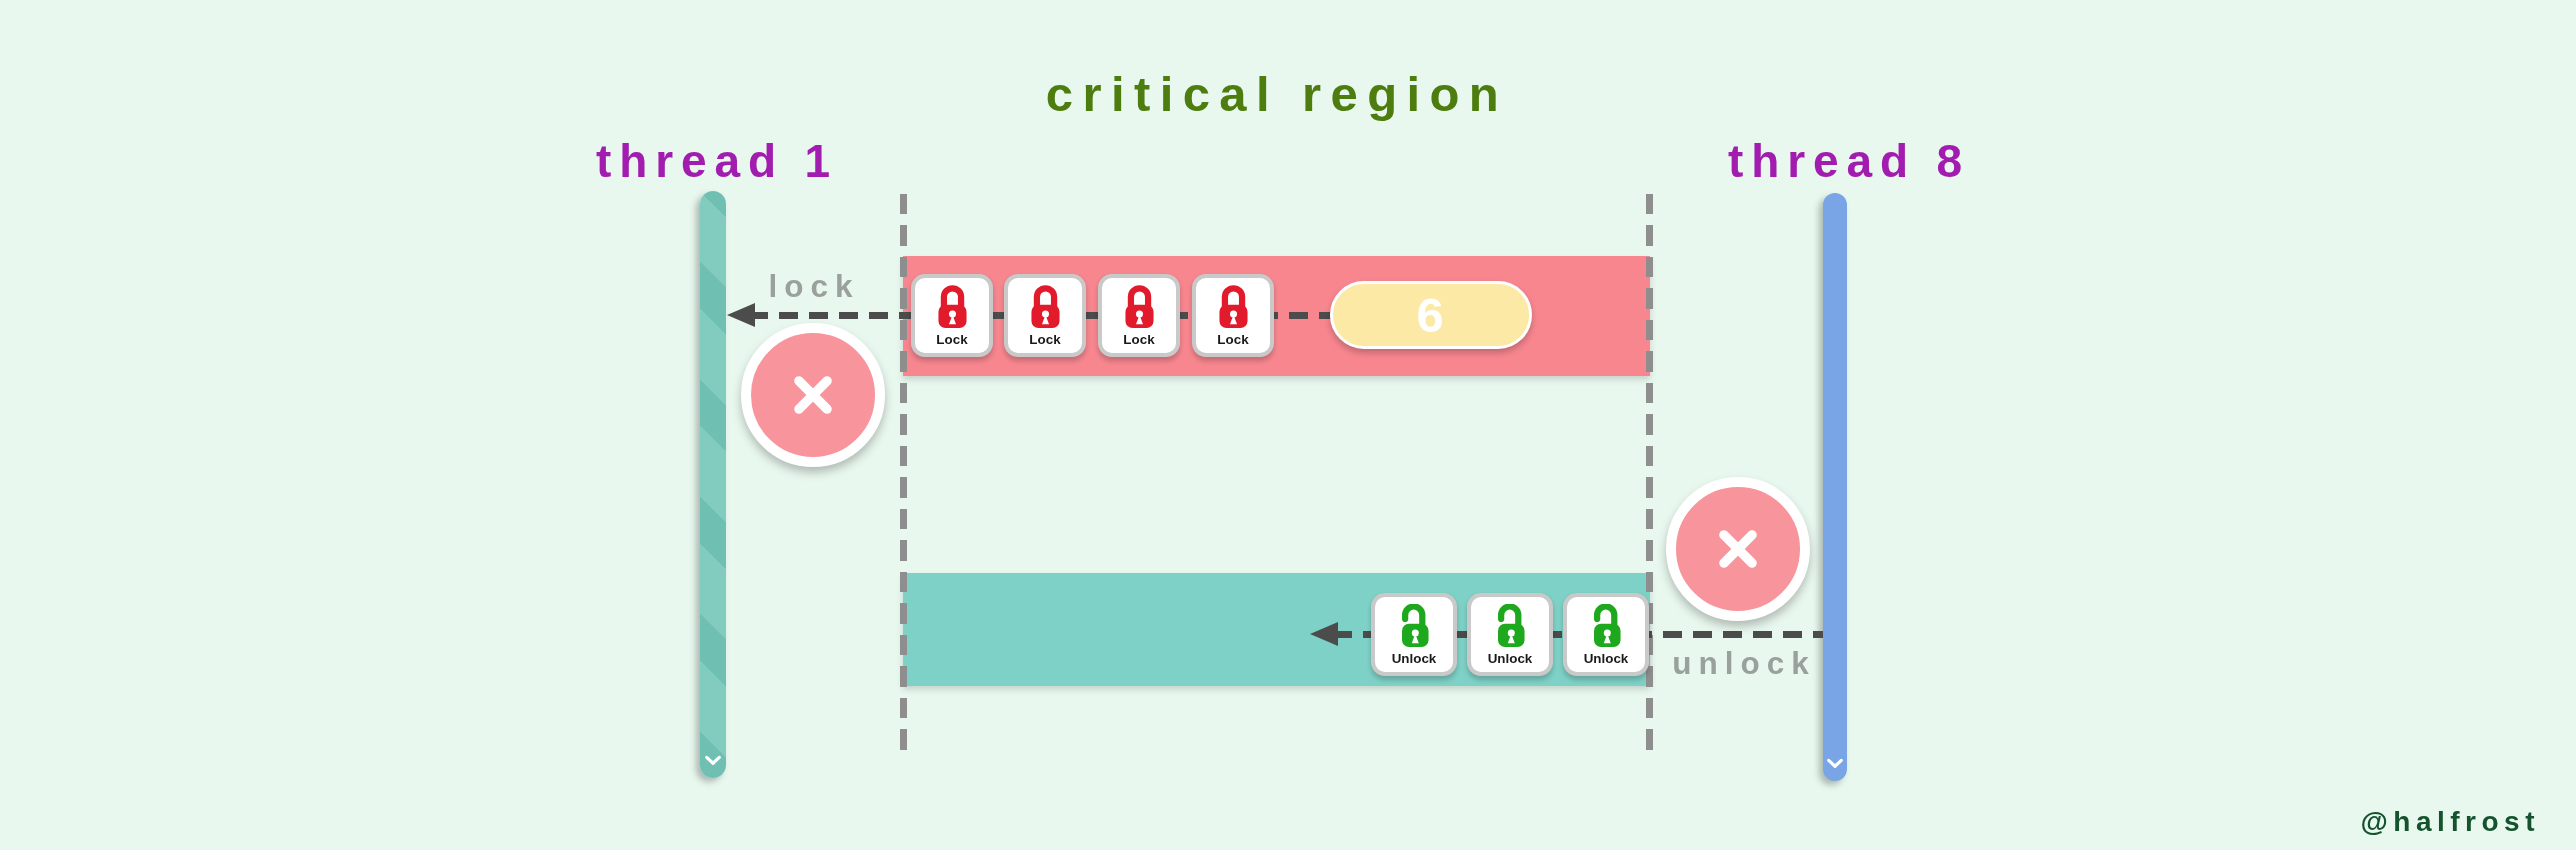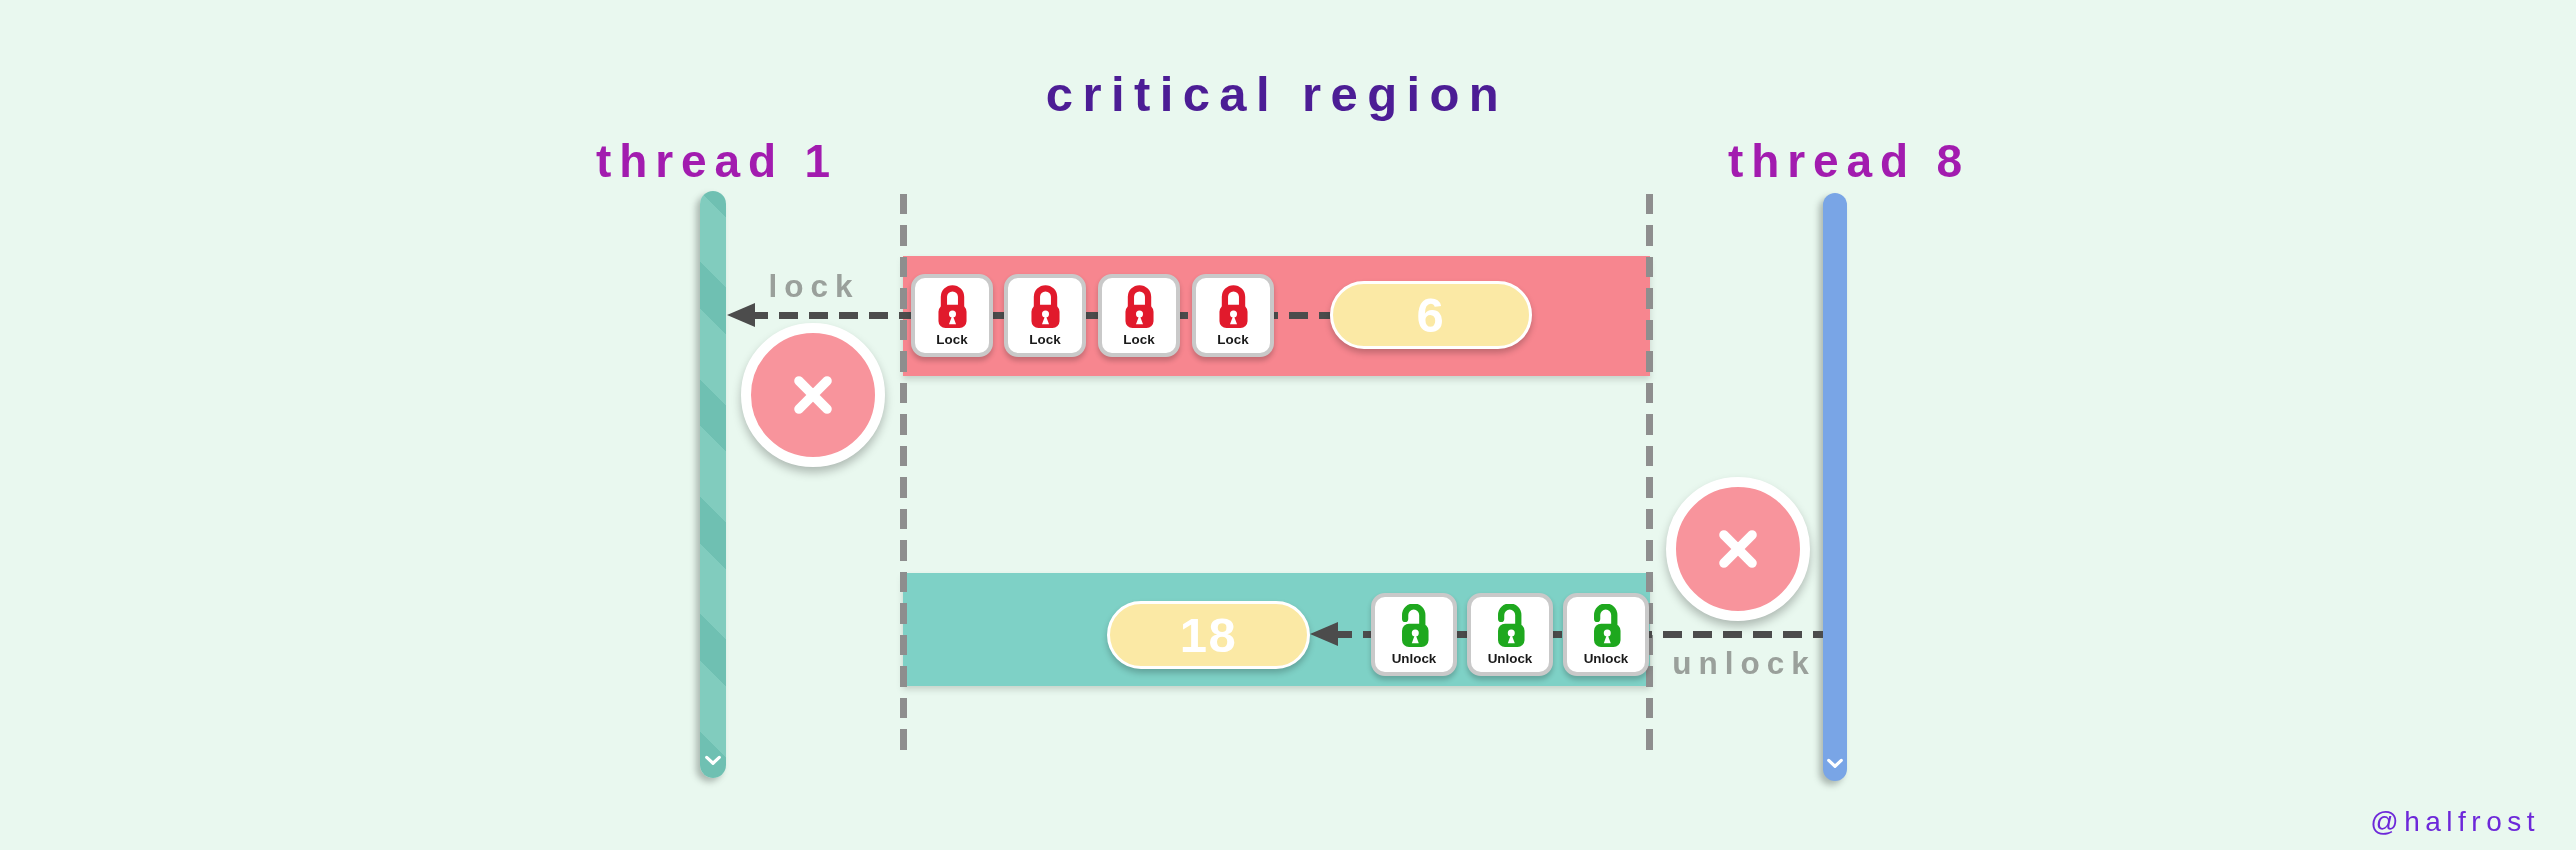--- a/index.html
+++ b/index.html
@@ -1,30 +1,30 @@
 <!DOCTYPE html>
 <html style="font-size:12.6px"><head>
 <meta charset="utf-8">
 <style>
   html,body{margin:0;padding:0;background:#e9f8ef;}
   .stage{position:relative;width:2576px;height:850px;background:#e9f8ef;overflow:hidden;
          font-family:"Liberation Sans","DejaVu Sans",sans-serif;}
 
   
   .title{position:absolute;left:1277px;top:66px;transform:translateX(-50%);
-         font-size:49px;font-weight:700;letter-spacing:9.4px;color:#4c1d95;white-space:nowrap;}
+         font-size:49px;font-weight:700;letter-spacing:9.4px;color:#4d7c0f;white-space:nowrap;}
   .thread-label{position:absolute;top:134px;transform:translateX(-50%);
          font-size:46px;font-weight:700;letter-spacing:7.9px;color:#a21caf;white-space:nowrap;}
   .t1{left:717px;} .t2{left:1849px;}
   .flow-label{position:absolute;transform:translateX(-50%);font-size:31.5px;font-weight:700;
          letter-spacing:7px;color:#9aa09b;white-space:nowrap;}
   .lock-label{left:814px;top:268px;}
   .unlock-label{left:1744px;top:645px;}
-  .watermark{position:absolute;right:36px;top:806px;font-size:28px;font-weight:400;
-         letter-spacing:5.5px;color:#6d28d9;}
+  .watermark{position:absolute;right:36px;top:806px;font-size:28px;font-weight:700;
+         letter-spacing:5.5px;color:#14532d;}
 
   
   .bar{position:absolute;border-radius:13.4px;box-shadow:-3.9px 3.9px 6.3px rgba(80,90,85,.40);}
   .bar1{left:700px;top:191px;width:26px;height:587px;
         background:repeating-linear-gradient(45deg,#6fc0b2 0 33px,#81ccbe 33px 83px);}
   .bar2{left:1823px;top:193px;width:24.4px;height:588px;background:#79a5e6;}
   .bar .chev{position:absolute;left:50%;bottom:9.4px;transform:translateX(-50%);}
 
   
   .vline{position:absolute;top:194px;width:7px;height:564px;z-index:3;
@@ -195,23 +195,20 @@
       <svg width="39" height="44" viewBox="0 0 50 56">
           <path d="M35 26 V14 a11 11 0 0 0 -22 0 V19" fill="none" stroke="#1ea81e" stroke-width="8" stroke-linecap="round"></path>
           <rect x="9" y="25" width="34" height="30" rx="9" fill="#1ea81e"></rect>
           <circle cx="26" cy="37" r="4.5" fill="#fff"></circle>
           <path d="M26 38 L21.5 50 h9 Z" fill="#fff"></path>
         </svg>
     </span>
     <span class="oplabel">Unlock</span>
   </div>
 
-  <div class="pill pill18">
-    <span>18</span>
-  </div>
 
   <div class="xcircle x2">
     <svg width="72" height="72" viewBox="0 0 92 92">
         <path d="M28 28 L64 64 M64 28 L28 64" stroke="#ffffff" stroke-width="12" stroke-linecap="round" fill="none"></path>
       </svg>
   </div>
 
   <div class="watermark">@halfrost</div>
 
 </div>

